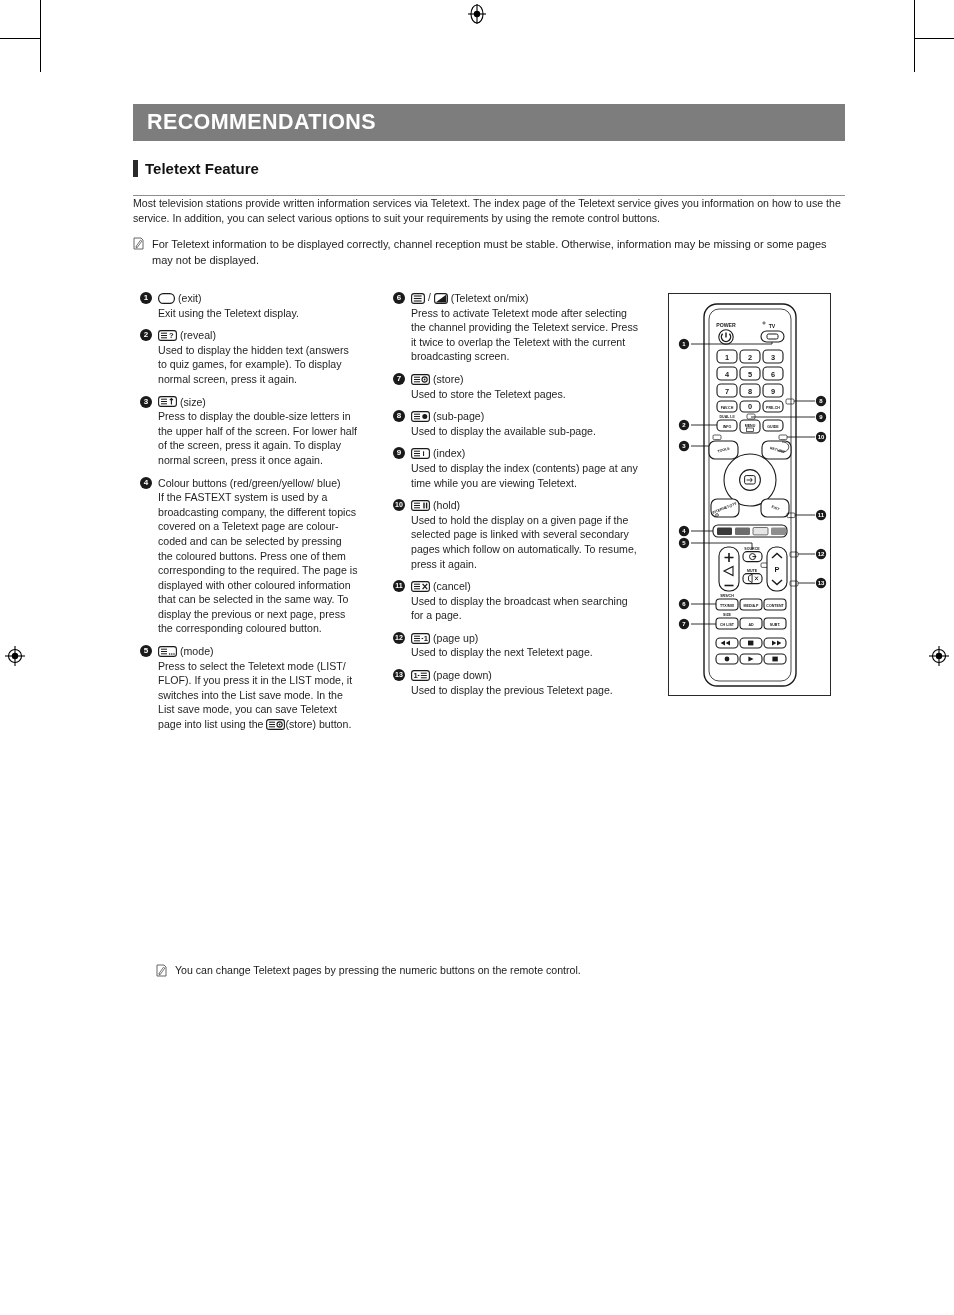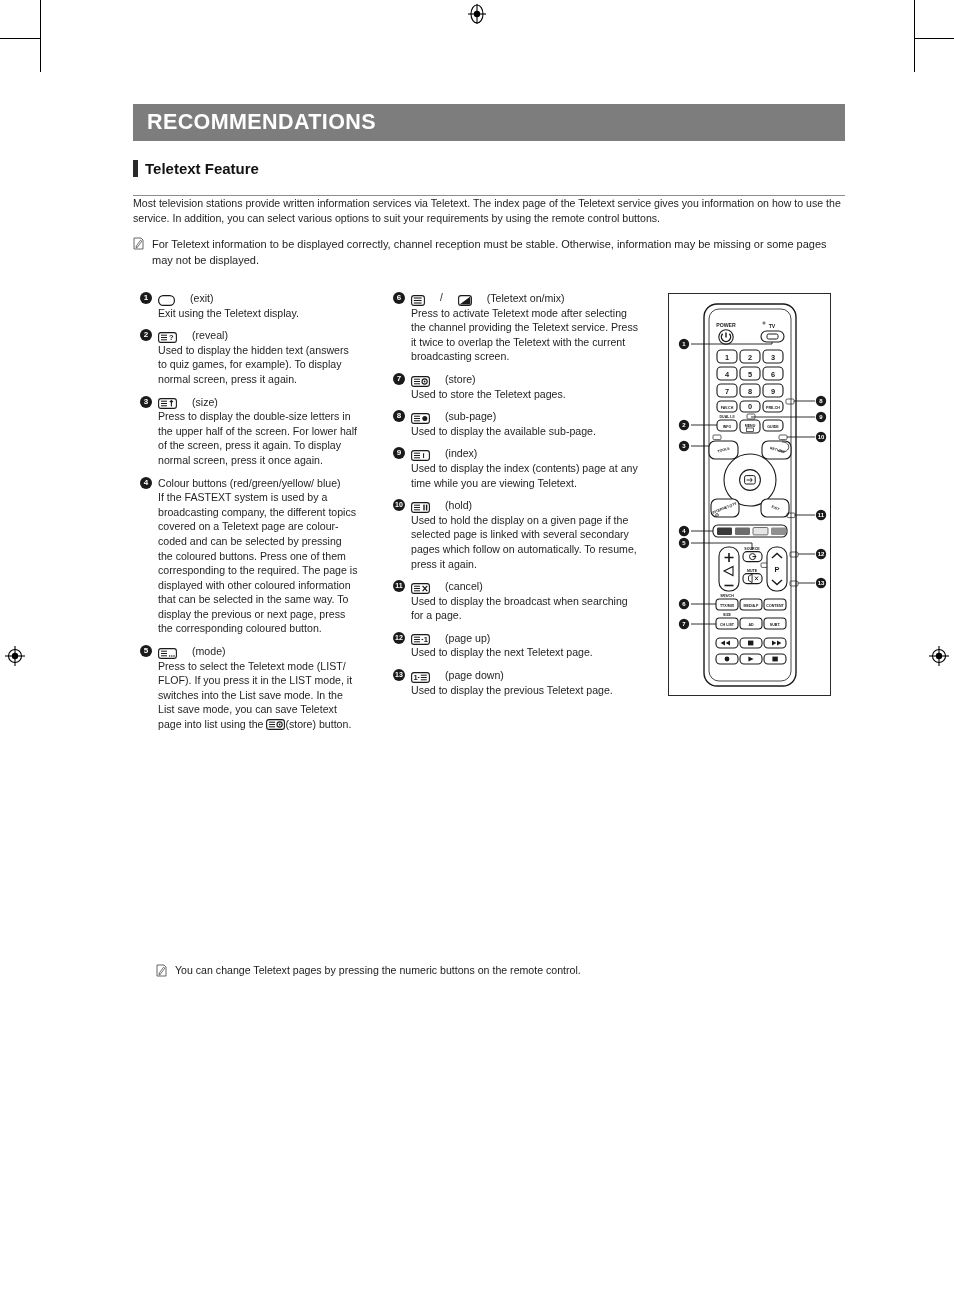--- a/index.html
+++ b/index.html
@@ -133,23 +133,23 @@
     font-size: 8px;
     line-height: 12px;
     text-align: center;
     font-weight: bold;
     margin-top: 1px;
   }
   .bullet-num.wide { font-size: 7px; }
   .head-rest {
     flex: 1 1 auto;
     display: flex;
-    align-items: flex-end;
+    align-items: center;
     flex-wrap: wrap;
-    gap: 15px;
+    gap: 3px;
   }
   .entry-label { font-size: 10.6px; }
   .entry-body {
     margin-left: 18px;
     margin-top: 0px;
   }
 
   
   .keyglyph {
     display: inline-block;

